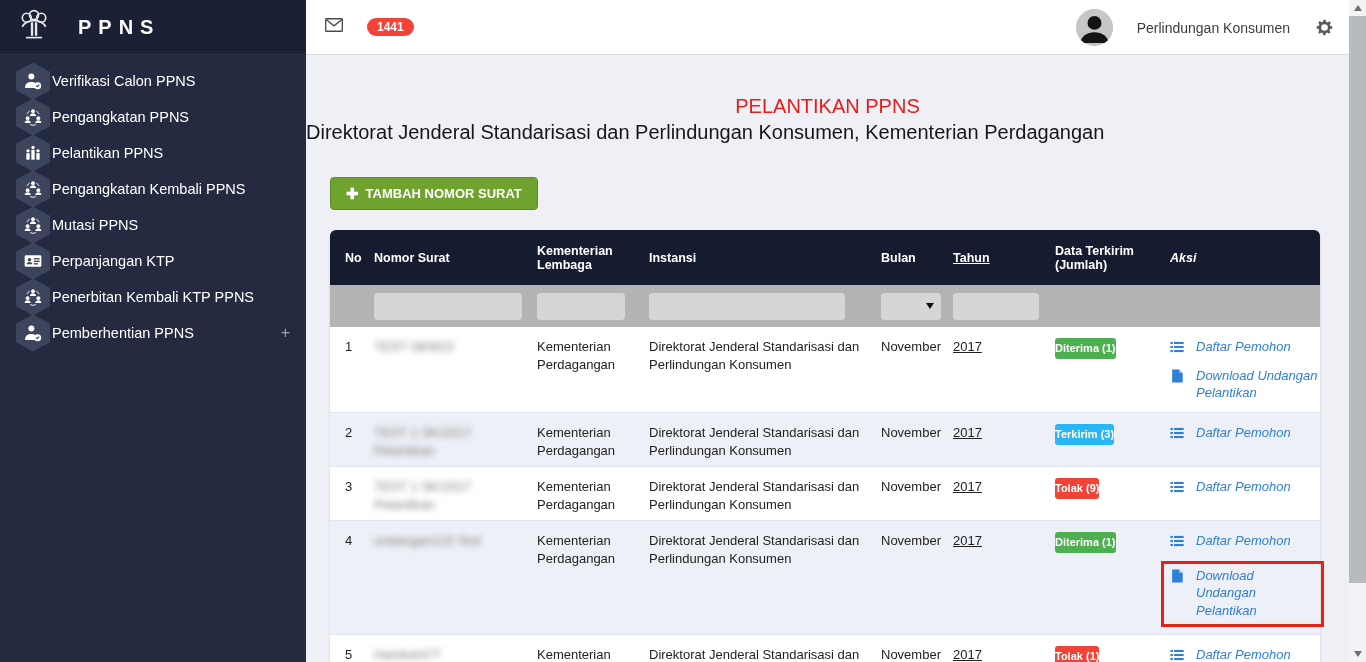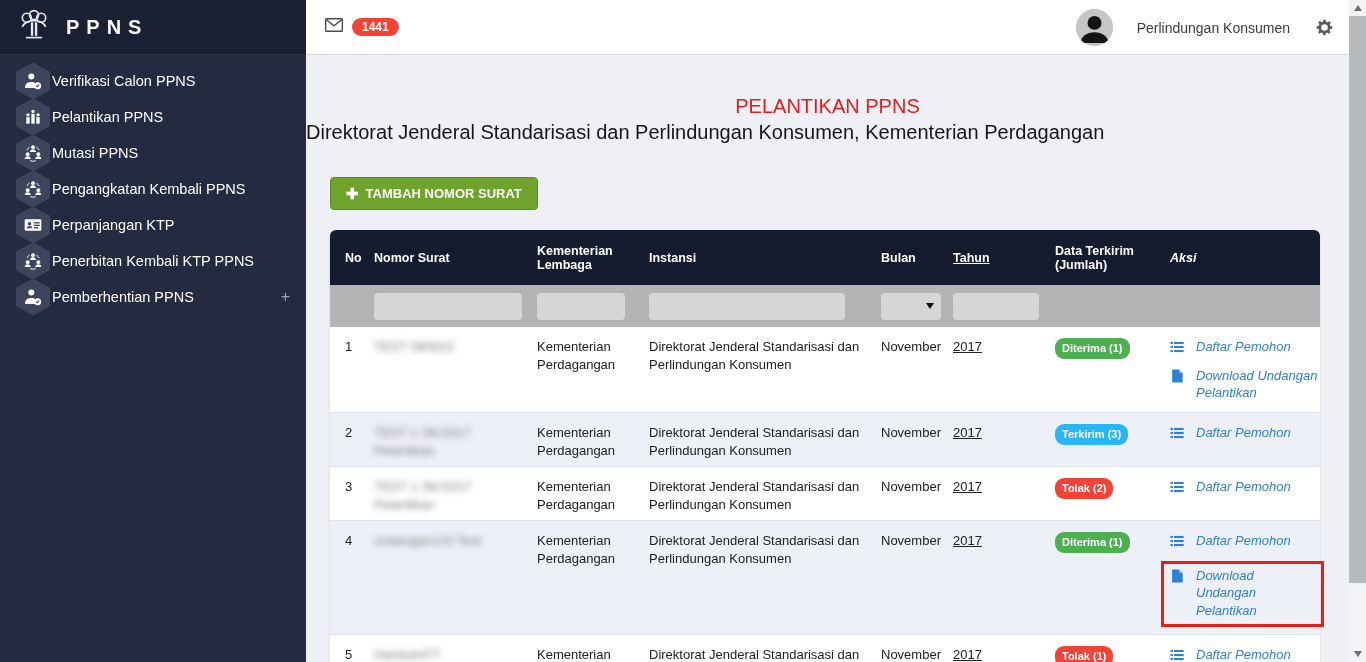--- a/index.html
+++ b/index.html
@@ -1,32 +1,32 @@
 <!DOCTYPE html>
 <html><head>
 <meta charset="utf-8">
 <style>
   * { margin:0; padding:0; box-sizing:border-box; }
   html,body { font-family:"Liberation Sans", sans-serif; }
   .app { position:relative; width:1366px; height:662px; background:#eef0f5; overflow:hidden; }
 
   
   .sidebar { position:absolute; left:0; top:0; width:306px; height:662px; background:#242b40; z-index:2; }
-  .sidebar-header { height:55px; background:#1b2134; display:flex; align-items:center; padding-left:16px; gap:14px; border-bottom:1px solid #2b3248; }
+  .sidebar-header { height:55px; background:#1b2134; display:flex; align-items:center; padding-left:16px; gap:26px; border-bottom:1px solid #2b3248; }
   .logo-text { color:#ffffff; font-size:20px; font-weight:600; letter-spacing:7px; }
   .menu { padding-top:8px; }
   .menu-item { display:flex; align-items:center; gap:2px; height:36px; padding:0 16px; position:relative; cursor:pointer; }
   .hex { width:34px; height:37px; flex:0 0 34px; background:#3d455c; clip-path:polygon(50% 0,100% 25%,100% 75%,50% 100%,0 75%,0 25%); display:flex; align-items:center; justify-content:center; }
   .hex svg { width:20px; height:20px; }
   .menu-label { color:#ffffff; font-size:14.5px; white-space:nowrap; }
   .menu-plus { position:absolute; right:16px; color:#9aa0b0; font-size:16px; line-height:1; cursor:pointer; }
 
   
   .topbar { position:absolute; left:306px; top:0; width:1043px; height:55px; background:#ffffff; border-bottom:1px solid #d9d9d9; z-index:1; }
-  .mail-wrap { position:absolute; left:18px; top:15px; display:flex; align-items:center; gap:8px; }
+  .mail-wrap { position:absolute; left:18px; top:15px; display:flex; align-items:center; gap:23px; }
   .badge-count { background:#f44336; color:#fff; font-weight:bold; font-size:12px; border-radius:11px; padding:3px 10px; line-height:1; }
   .user-wrap { position:absolute; right:14px; top:9px; display:flex; align-items:center; gap:24px; }
   .avatar { width:37px; height:37px; border-radius:50%; overflow:hidden; background:#c9c9c9; }
   .user-name { font-size:14px; color:#3c3c3c; }
   .gear { width:21px; height:21px; cursor:pointer; }
 
   
   .main { position:absolute; left:306px; top:55px; width:1043px; height:607px; }
   .page-title { text-align:center; color:#e81a1a; font-size:20px; font-weight:400; margin-top:40px; }
   .page-subtitle { text-align:left; color:#161616; font-size:20px; margin-top:3px; }
@@ -47,21 +47,21 @@
   .thead { display:flex; align-items:center; min-height:55px; background:#161c30; color:#ffffff; font-size:12.5px; font-weight:bold; border-radius:6px 6px 0 0; }
   .filter-row { display:flex; align-items:center; height:42px; background:#b4b4b4; }
   .filter-input { height:27px; width:100%; background:#d6d6d6; border:none; border-radius:4px; outline:none; padding:0 8px; font-size:13px; }
   .fi-nomor{max-width:148px;} .fi-kem{max-width:88px;} .fi-inst{max-width:196px;} .fi-tahun{max-width:86px;}
   .filter-select { position:relative; height:27px; width:60px; background:#d6d6d6; border-radius:4px; cursor:pointer; }
   .filter-select .tri { position:absolute; right:7px; top:10px; width:0; height:0; border-left:4px solid transparent; border-right:4px solid transparent; border-top:6px solid #111; }
   .trow { display:flex; font-size:13px; color:#222; padding:11px 0 7px; line-height:1.35; }
   .trow.alt { background:#eef0f7; }
   .trow + .trow { border-top:1px solid #dfe4f0; }
   .blurred { filter:blur(3px); color:#7d7d7d; user-select:none; }
-  .status-badge { display:inline-block; padding:3px 7px; border-radius:9px; color:#fff; font-size:11px; font-weight:bold; white-space:nowrap; }
+  .status-badge { display:inline-block; padding:3px 0; border-radius:3px; color:#fff; font-size:11px; font-weight:bold; white-space:nowrap; }
   .badge-success{background:#4caf50;} .badge-info{background:#29b6f6;} .badge-danger{background:#f44336;}
   .action-link { display:flex; gap:12px; color:#2e7fd6; cursor:pointer; text-decoration:none; }
   .action-link svg { flex:0 0 14px; margin-top:2px; }
   .mb { margin-bottom:11px; }
   .highlight-red { border:3px solid #e3231a; padding:3px 6px 5px 6px; display:inline-block; margin-left:-9px; }
   .row-tall { min-height:85px; } .row-short { min-height:51px; }
 
   
   .scrollbar { position:absolute; right:0; top:0; width:17px; height:662px; background:#f2f3f4; z-index:3; }
   .sb-btn { position:absolute; left:0; width:17px; height:16px; display:flex; align-items:center; justify-content:center; cursor:pointer; }
@@ -97,67 +97,83 @@
           <svg viewBox="0 0 24 24" fill="#fff">
               <circle cx="10" cy="6.5" r="3.6"></circle>
               <path d="M2.5 19.5c0-4 3.4-6.2 7.5-6.2s7.5 2.2 7.5 6.2v.8H2.5z"></path>
               <circle cx="17.6" cy="17.6" r="4.2" fill="#fff"></circle>
               <path d="M15.7 17.6l1.3 1.3 2.4-2.6" stroke="#3d455c" stroke-width="1.4" fill="none"></path>
             </svg>
         </span>
         <span class="menu-label">Verifikasi Calon PPNS</span>
       </div>
 
-
-      <div class="menu-item">
-        <span class="hex">
-          <svg viewBox="0 0 24 24" fill="#fff">
-              <circle cx="6" cy="9.4" r="2"></circle>
-              <rect x="4" y="12.2" width="4" height="7.8"></rect>
-              <circle cx="12" cy="5.4" r="2"></circle>
-              <rect x="10" y="8.2" width="4" height="11.8"></rect>
-              <circle cx="18" cy="9.4" r="2"></circle>
-              <rect x="16" y="12.2" width="4" height="7.8"></rect>
-            </svg>
-        </span>
-        <span class="menu-label">Pelantikan PPNS</span>
-      </div>
-
       <div class="menu-item">
         <span class="hex">
           <svg viewBox="0 0 24 24" fill="#fff">
               <circle cx="12" cy="5" r="2.3"></circle>
               <path d="M8.4 10.8c0-2.1 1.7-3.3 3.6-3.3s3.6 1.2 3.6 3.3z"></path>
               <circle cx="5.6" cy="13.4" r="2.3"></circle>
               <path d="M2 19.2c0-2.1 1.7-3.3 3.6-3.3s3.6 1.2 3.6 3.3z"></path>
               <circle cx="18.4" cy="13.4" r="2.3"></circle>
               <path d="M14.8 19.2c0-2.1 1.7-3.3 3.6-3.3S22 17.1 22 19.2z"></path>
               <path d="M4.6 8.6A9 9 0 0 1 8 4.9" stroke="#fff" stroke-width="1.1" fill="none"></path>
               <path d="M19.4 8.6A9 9 0 0 0 16 4.9" stroke="#fff" stroke-width="1.1" fill="none"></path>
               <path d="M8.5 21.2a9 9 0 0 0 7 0" stroke="#fff" stroke-width="1.1" fill="none"></path>
             </svg>
         </span>
-        <span class="menu-label">Mutasi PPNS</span>
+        <span class="menu-label">Pengangkatan PPNS</span>
+      </div>
+
+      <div class="menu-item">
+        <span class="hex">
+          <svg viewBox="0 0 24 24" fill="#fff">
+              <circle cx="6" cy="9.4" r="2"></circle>
+              <rect x="4" y="12.2" width="4" height="7.8"></rect>
+              <circle cx="12" cy="5.4" r="2"></circle>
+              <rect x="10" y="8.2" width="4" height="11.8"></rect>
+              <circle cx="18" cy="9.4" r="2"></circle>
+              <rect x="16" y="12.2" width="4" height="7.8"></rect>
+            </svg>
+        </span>
+        <span class="menu-label">Pelantikan PPNS</span>
       </div>
 
       <div class="menu-item">
         <span class="hex">
           <svg viewBox="0 0 24 24" fill="#fff">
               <circle cx="12" cy="5" r="2.3"></circle>
               <path d="M8.4 10.8c0-2.1 1.7-3.3 3.6-3.3s3.6 1.2 3.6 3.3z"></path>
               <circle cx="5.6" cy="13.4" r="2.3"></circle>
               <path d="M2 19.2c0-2.1 1.7-3.3 3.6-3.3s3.6 1.2 3.6 3.3z"></path>
               <circle cx="18.4" cy="13.4" r="2.3"></circle>
               <path d="M14.8 19.2c0-2.1 1.7-3.3 3.6-3.3S22 17.1 22 19.2z"></path>
               <path d="M4.6 8.6A9 9 0 0 1 8 4.9" stroke="#fff" stroke-width="1.1" fill="none"></path>
               <path d="M19.4 8.6A9 9 0 0 0 16 4.9" stroke="#fff" stroke-width="1.1" fill="none"></path>
               <path d="M8.5 21.2a9 9 0 0 0 7 0" stroke="#fff" stroke-width="1.1" fill="none"></path>
             </svg>
         </span>
         <span class="menu-label">Pengangkatan Kembali PPNS</span>
+      </div>
+
+      <div class="menu-item">
+        <span class="hex">
+          <svg viewBox="0 0 24 24" fill="#fff">
+              <circle cx="12" cy="5" r="2.3"></circle>
+              <path d="M8.4 10.8c0-2.1 1.7-3.3 3.6-3.3s3.6 1.2 3.6 3.3z"></path>
+              <circle cx="5.6" cy="13.4" r="2.3"></circle>
+              <path d="M2 19.2c0-2.1 1.7-3.3 3.6-3.3s3.6 1.2 3.6 3.3z"></path>
+              <circle cx="18.4" cy="13.4" r="2.3"></circle>
+              <path d="M14.8 19.2c0-2.1 1.7-3.3 3.6-3.3S22 17.1 22 19.2z"></path>
+              <path d="M4.6 8.6A9 9 0 0 1 8 4.9" stroke="#fff" stroke-width="1.1" fill="none"></path>
+              <path d="M19.4 8.6A9 9 0 0 0 16 4.9" stroke="#fff" stroke-width="1.1" fill="none"></path>
+              <path d="M8.5 21.2a9 9 0 0 0 7 0" stroke="#fff" stroke-width="1.1" fill="none"></path>
+            </svg>
+        </span>
+        <span class="menu-label">Mutasi PPNS</span>
       </div>
 
       <div class="menu-item">
         <span class="hex">
           <svg viewBox="0 0 24 24">
               <rect x="2" y="5" width="20" height="14" rx="1.6" fill="#fff"></rect>
               <circle cx="7.8" cy="10.6" r="2.1" fill="#3d455c"></circle>
               <path d="M4.4 16c0-1.9 1.6-2.9 3.4-2.9s3.4 1 3.4 2.9z" fill="#3d455c"></path>
               <rect x="13" y="8.6" width="7" height="1.6" fill="#3d455c"></rect>
               <rect x="13" y="11.6" width="7" height="1.6" fill="#3d455c"></rect>
@@ -315,21 +331,21 @@
         </div>
       </div>
 
       <div class="trow row-short">
         <div class="c c-no">3</div>
         <div class="c c-nomor"><span class="blurred">TEST 1 SK/2017 Pelantikan</span></div>
         <div class="c c-kem">Kementerian Perdagangan</div>
         <div class="c c-inst">Direktorat Jenderal Standarisasi dan Perlindungan Konsumen</div>
         <div class="c c-bulan">November</div>
         <div class="c c-tahun">2017</div>
-        <div class="c c-data"><span class="status-badge badge-danger">Tolak (2)</span></div>
+        <div class="c c-data"><span class="status-badge badge-danger">Tolak (9)</span></div>
         <div class="c c-aksi">
           <a class="action-link">
             <svg width="14" height="14" viewBox="0 0 16 16" fill="#2e7fd6">
                 <rect x="0.5" y="2.2" width="2.8" height="2.4"></rect>
                 <rect x="4.6" y="2.2" width="11" height="2.4"></rect>
                 <rect x="0.5" y="6.8" width="2.8" height="2.4"></rect>
                 <rect x="4.6" y="6.8" width="11" height="2.4"></rect>
                 <rect x="0.5" y="11.4" width="2.8" height="2.4"></rect>
                 <rect x="4.6" y="11.4" width="11" height="2.4"></rect>
               </svg>

